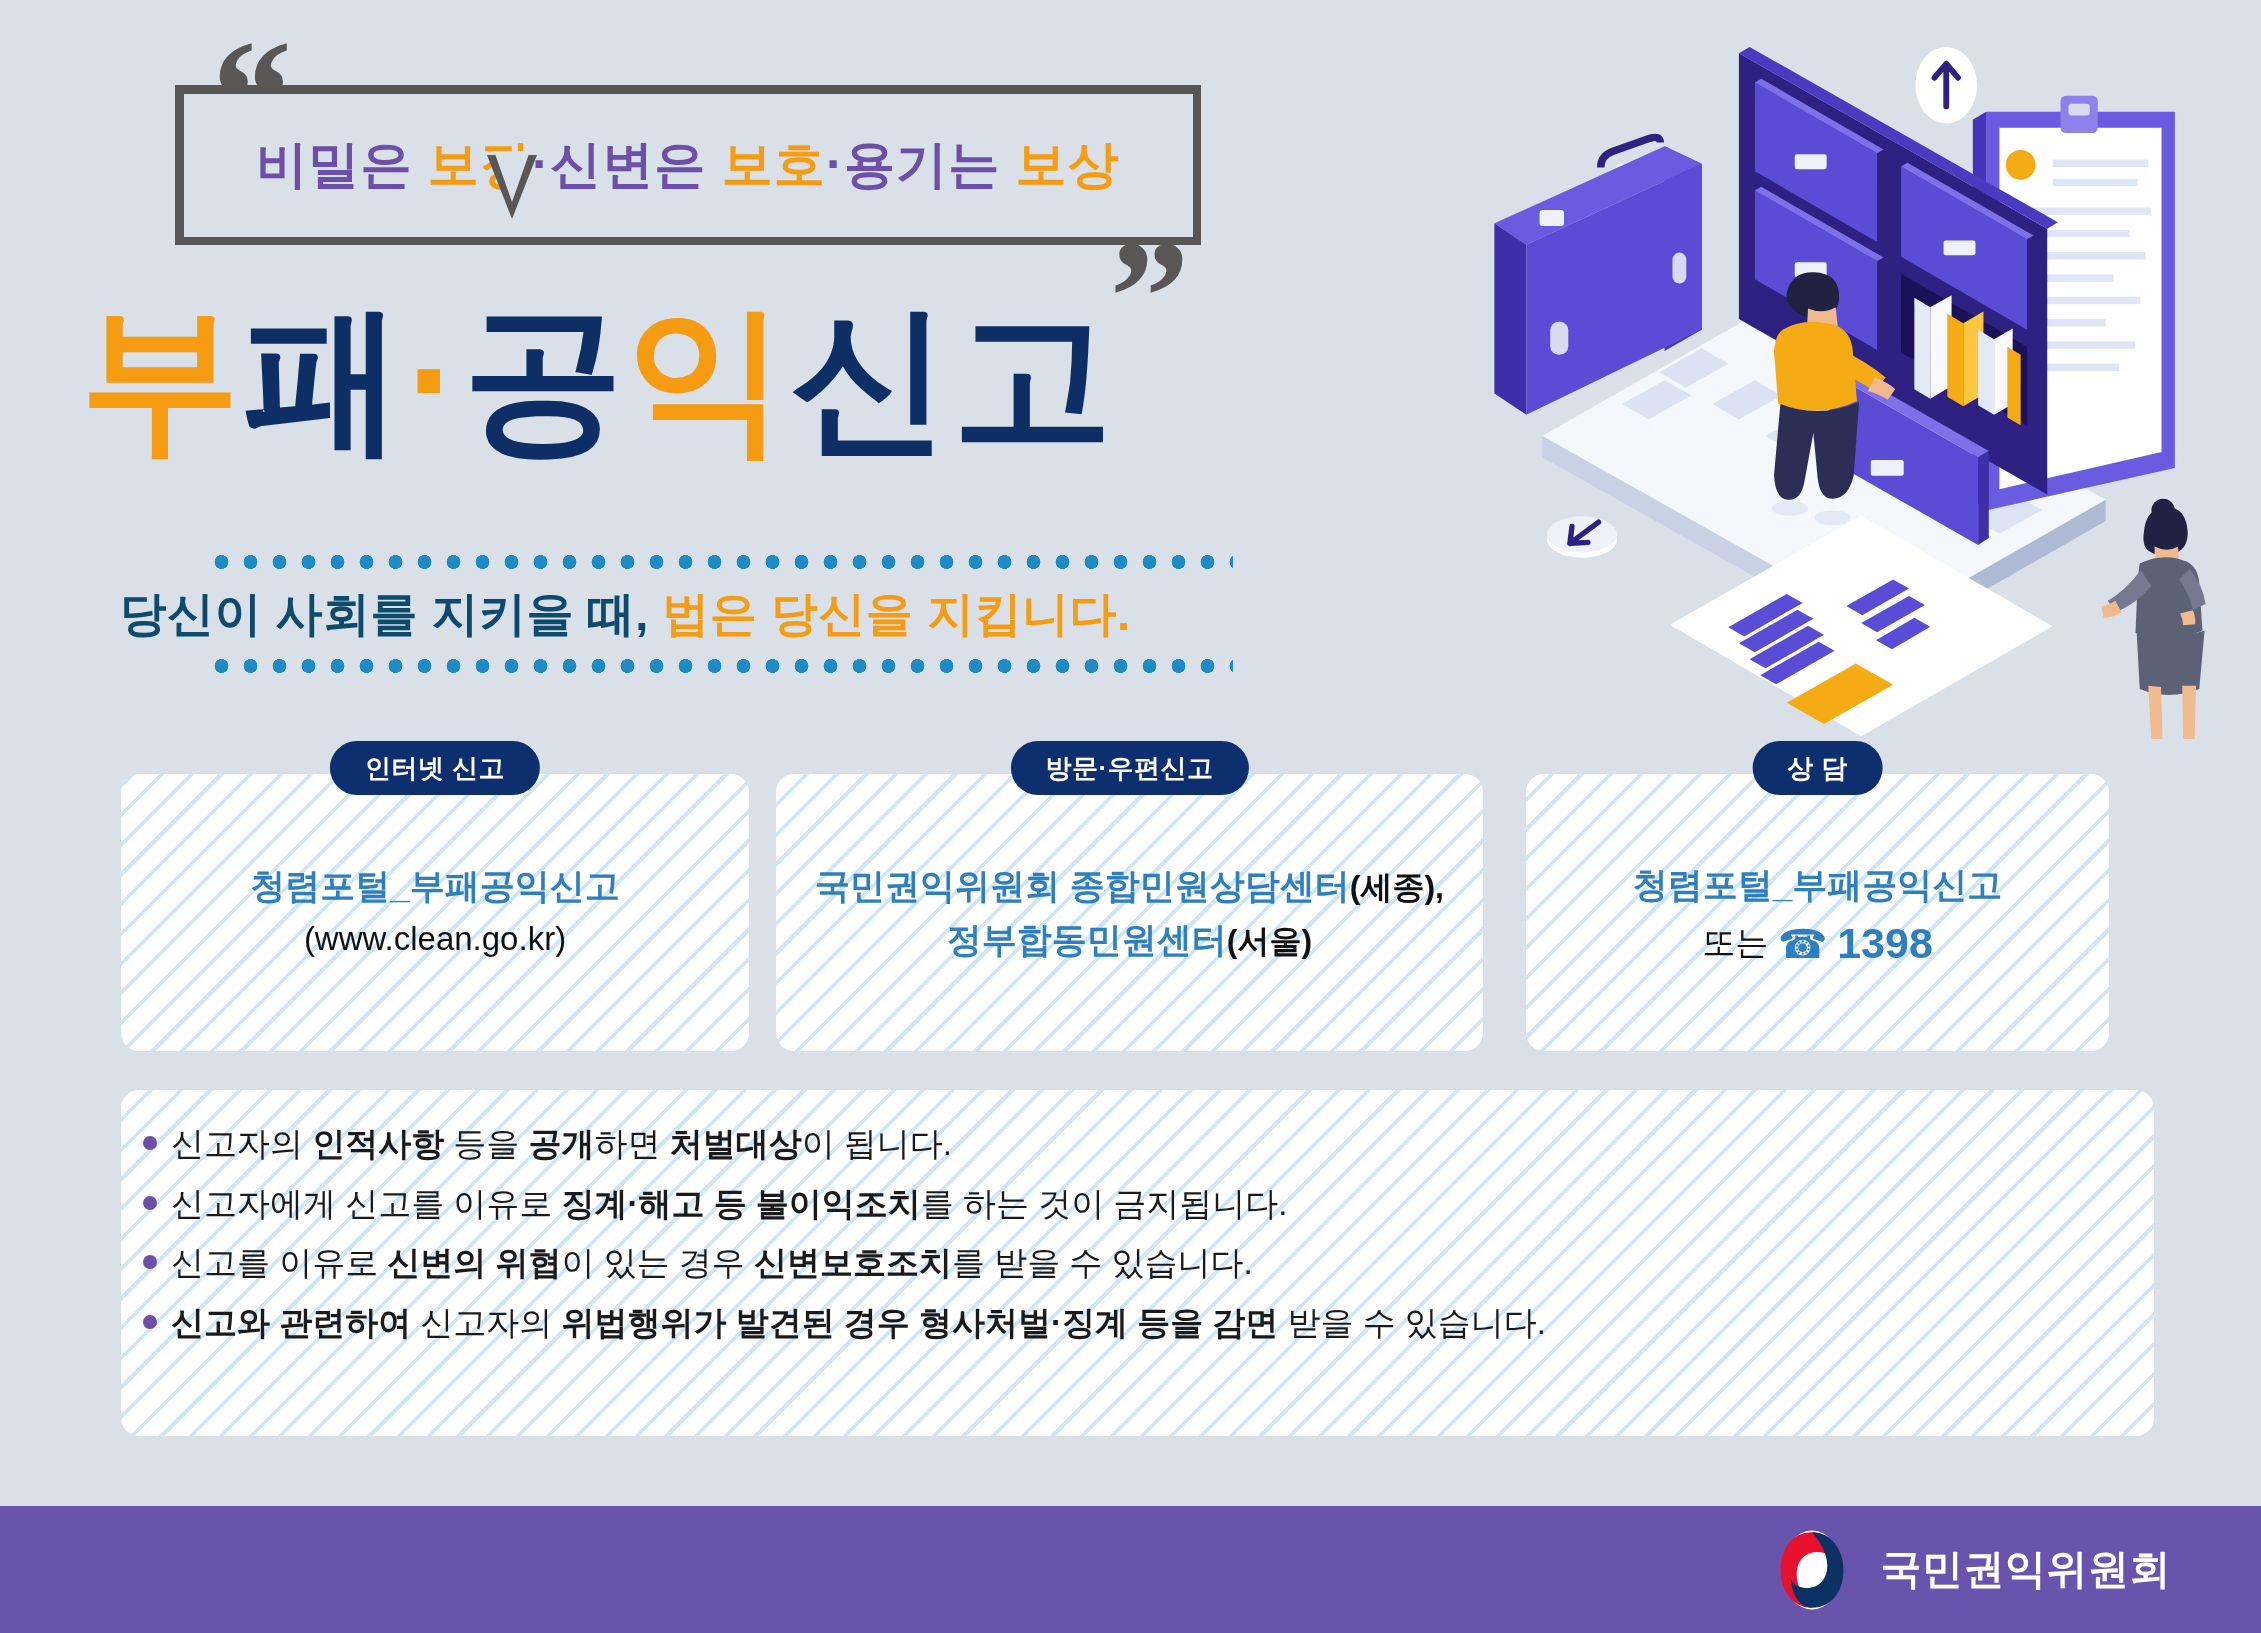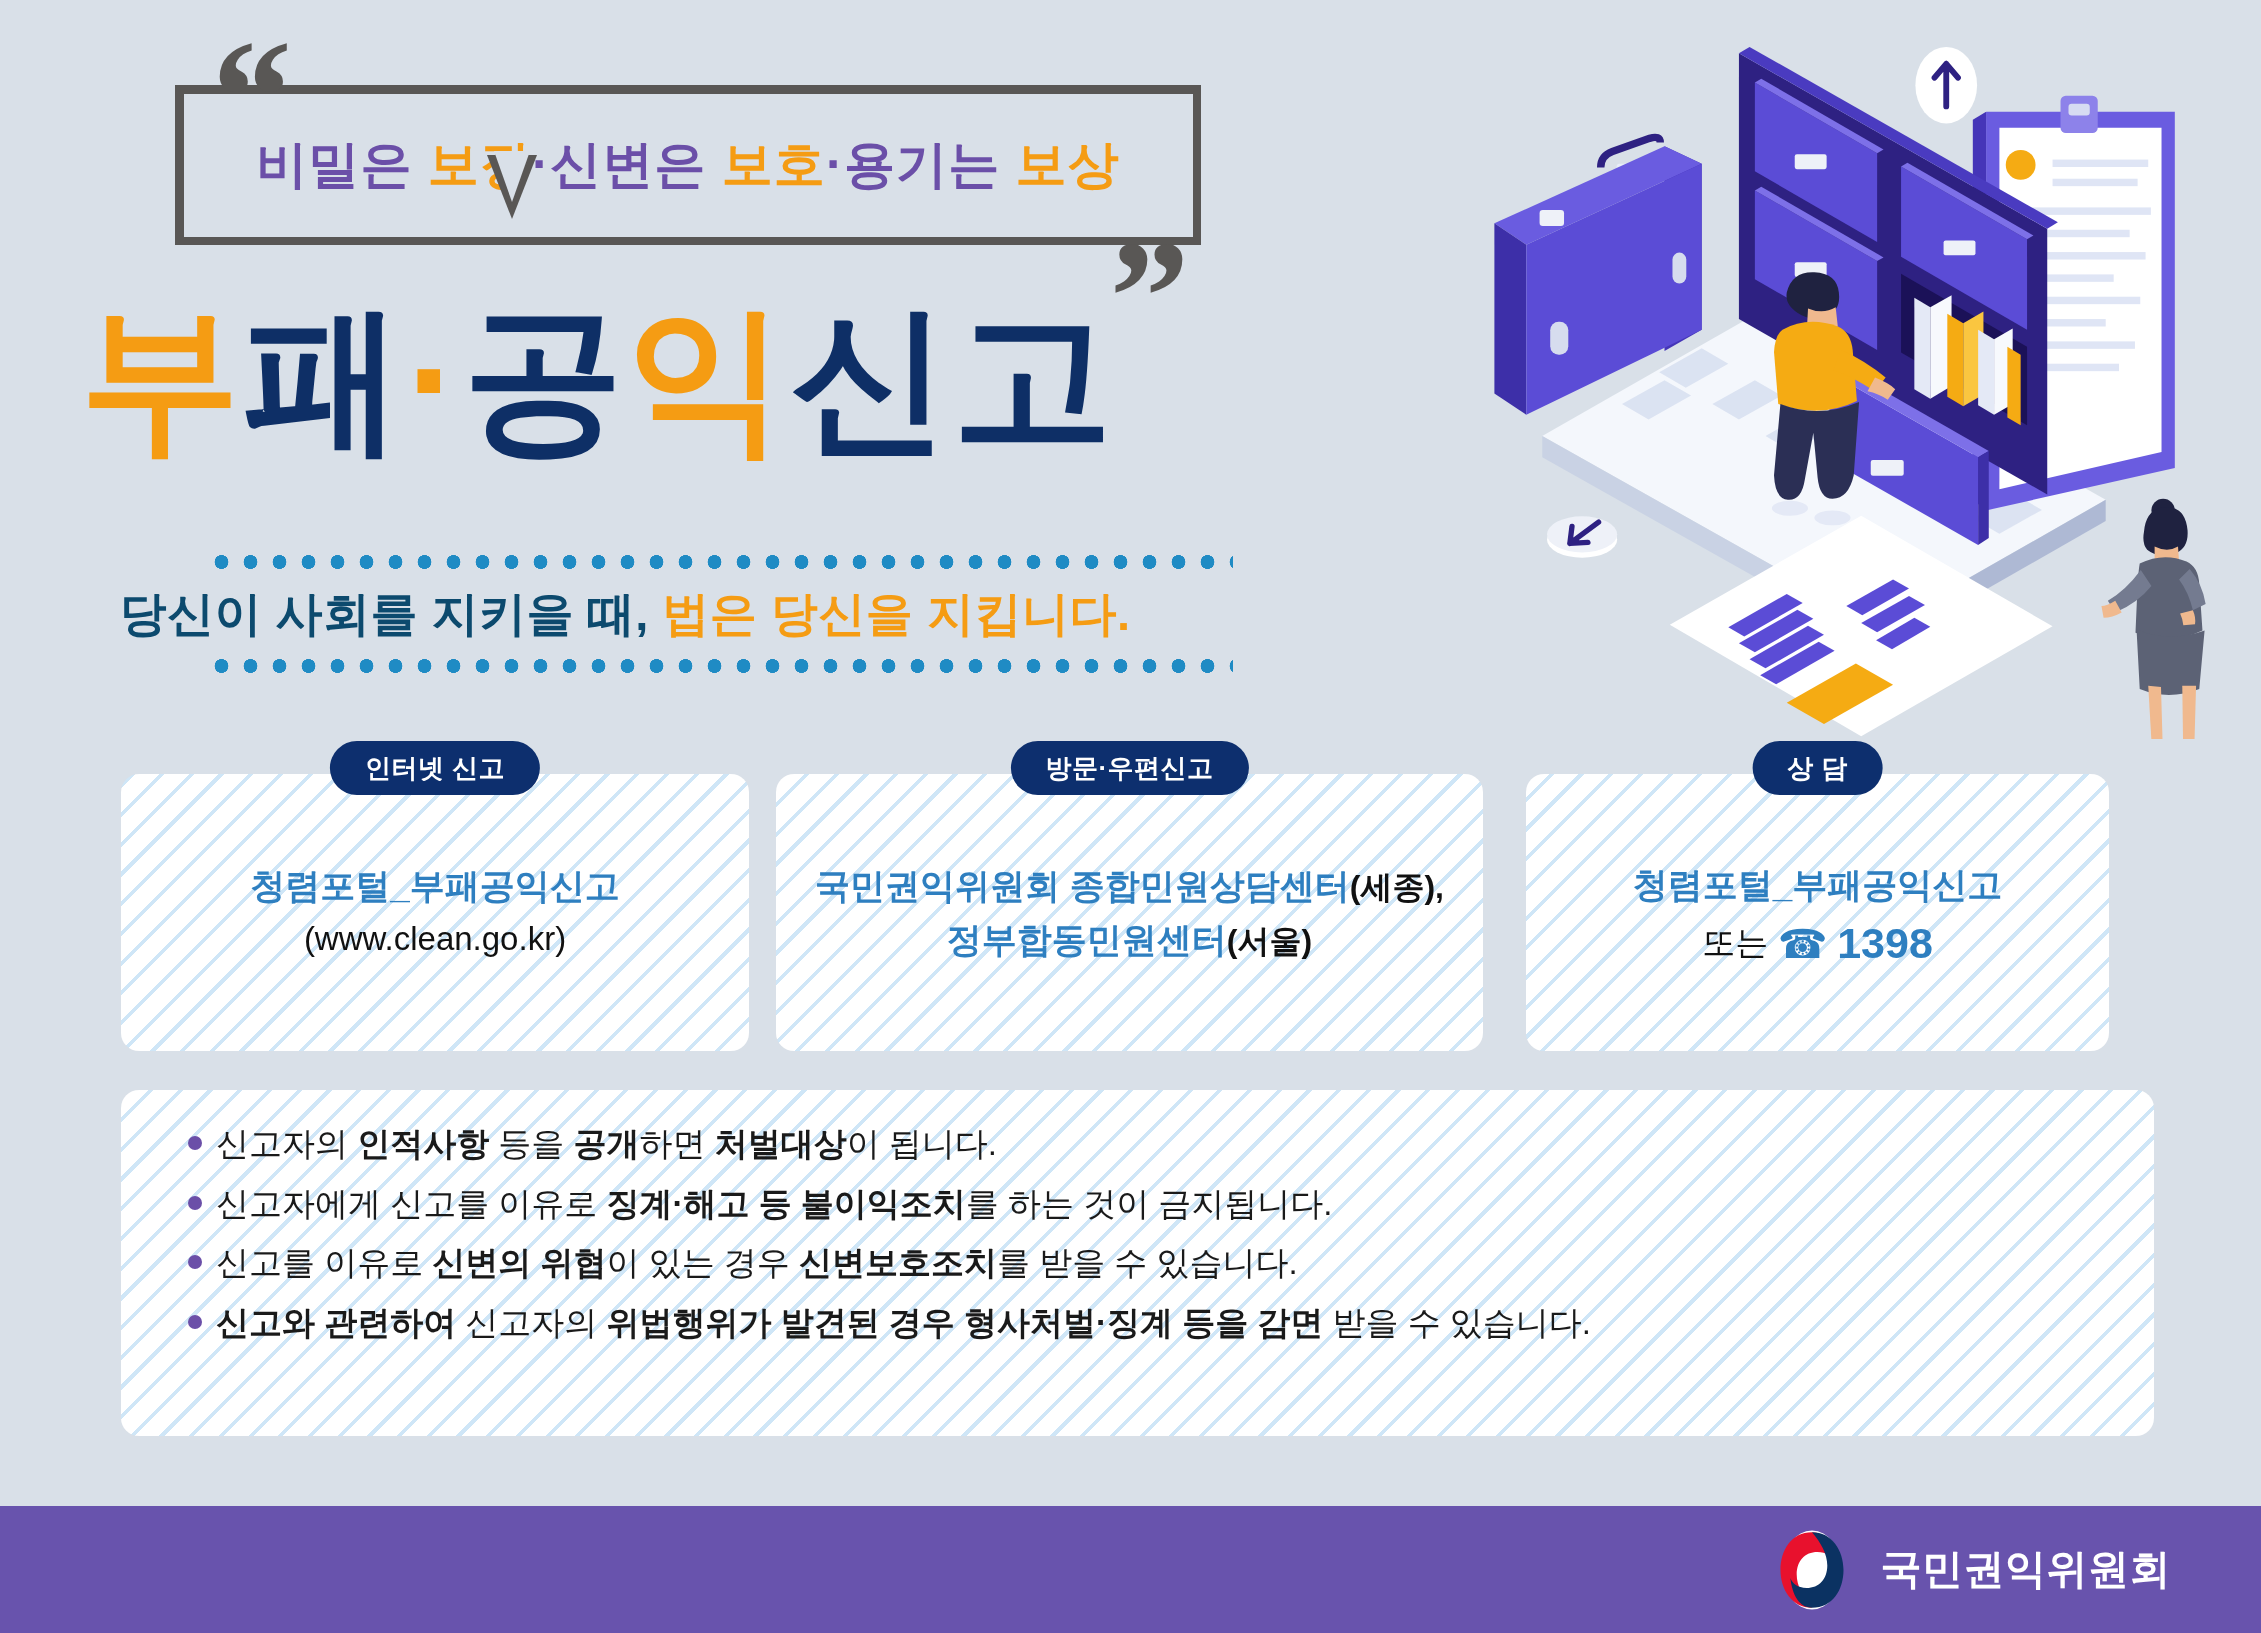--- a/index.html
+++ b/index.html
@@ -161,21 +161,21 @@
   }
   .phone-num { font-size: 43px; font-weight: bold; color: #2e7fc0; }
   .phone-lbl { font-size: 33px; color: #111111; }
   .tel-icon { font-size: 40px; color: #2e7fc0; line-height: 1; }
 
   
   #bullet-panel {
     position: absolute;
     left: 121px; top: 1090px;
     width: 2033px; height: 346px;
-    padding: 31px 0 0 67px;
+    padding: 31px 0 0 22px;
   }
   .bullet-row {
     display: flex;
     align-items: flex-start;
     margin-bottom: 14px;
     font-size: 33px;
     line-height: 1.38;
     color: #1a1a1a;
     white-space: nowrap;
   }

